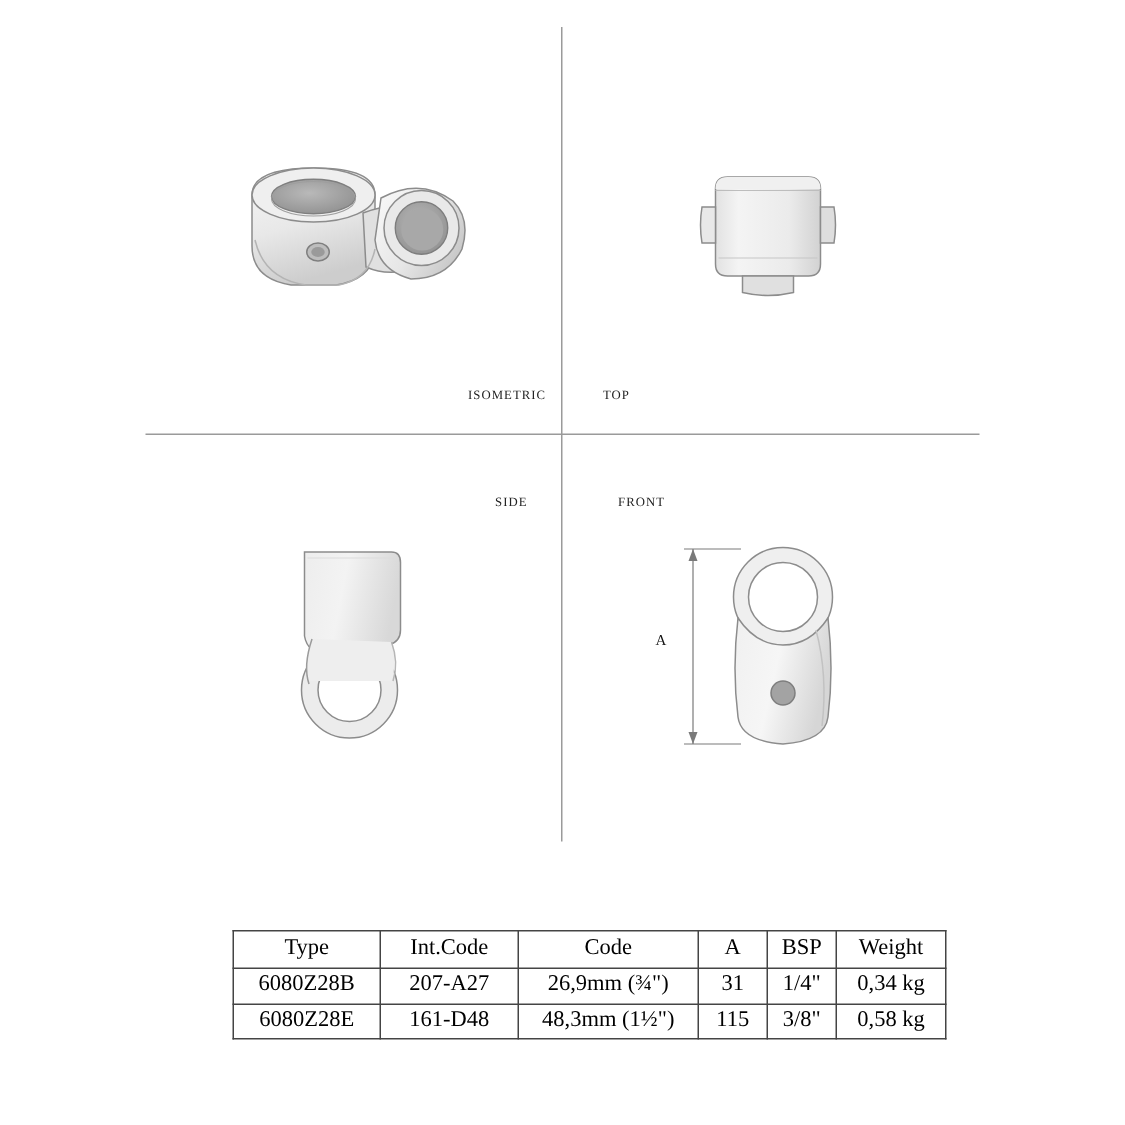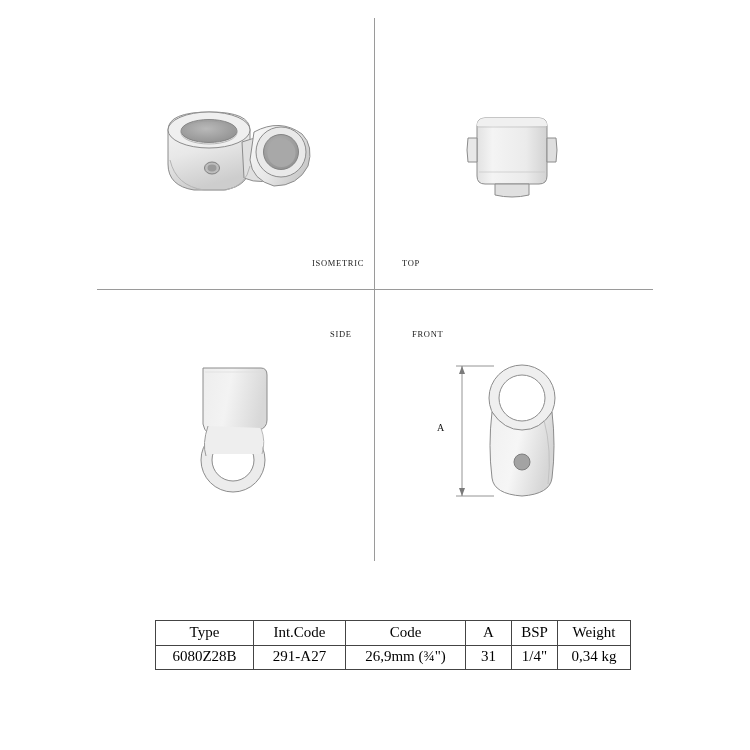--- a/index.html
+++ b/index.html
@@ -232,22 +232,30 @@
         <th class="col-code">Int.Code</th>
         <th class="col-size">Code</th>
         <th class="col-a">A</th>
         <th class="col-bsp">BSP</th>
         <th class="col-weight">Weight</th>
       </tr>
     </thead>
     <tbody>
       <tr>
         <td>6080Z28B</td>
-        <td>291-A27</td>
+        <td>207-A27</td>
         <td>26,9mm (¾")</td>
         <td>31</td>
         <td>1/4"</td>
         <td>0,34 kg</td>
       </tr>
+      <tr>
+        <td>6080Z28E</td>
+        <td>161-D48</td>
+        <td>48,3mm (1½")</td>
+        <td>115</td>
+        <td>3/8"</td>
+        <td>0,58 kg</td>
+      </tr>
     </tbody>
   </table>
 
 </div>
 
 </body></html>

